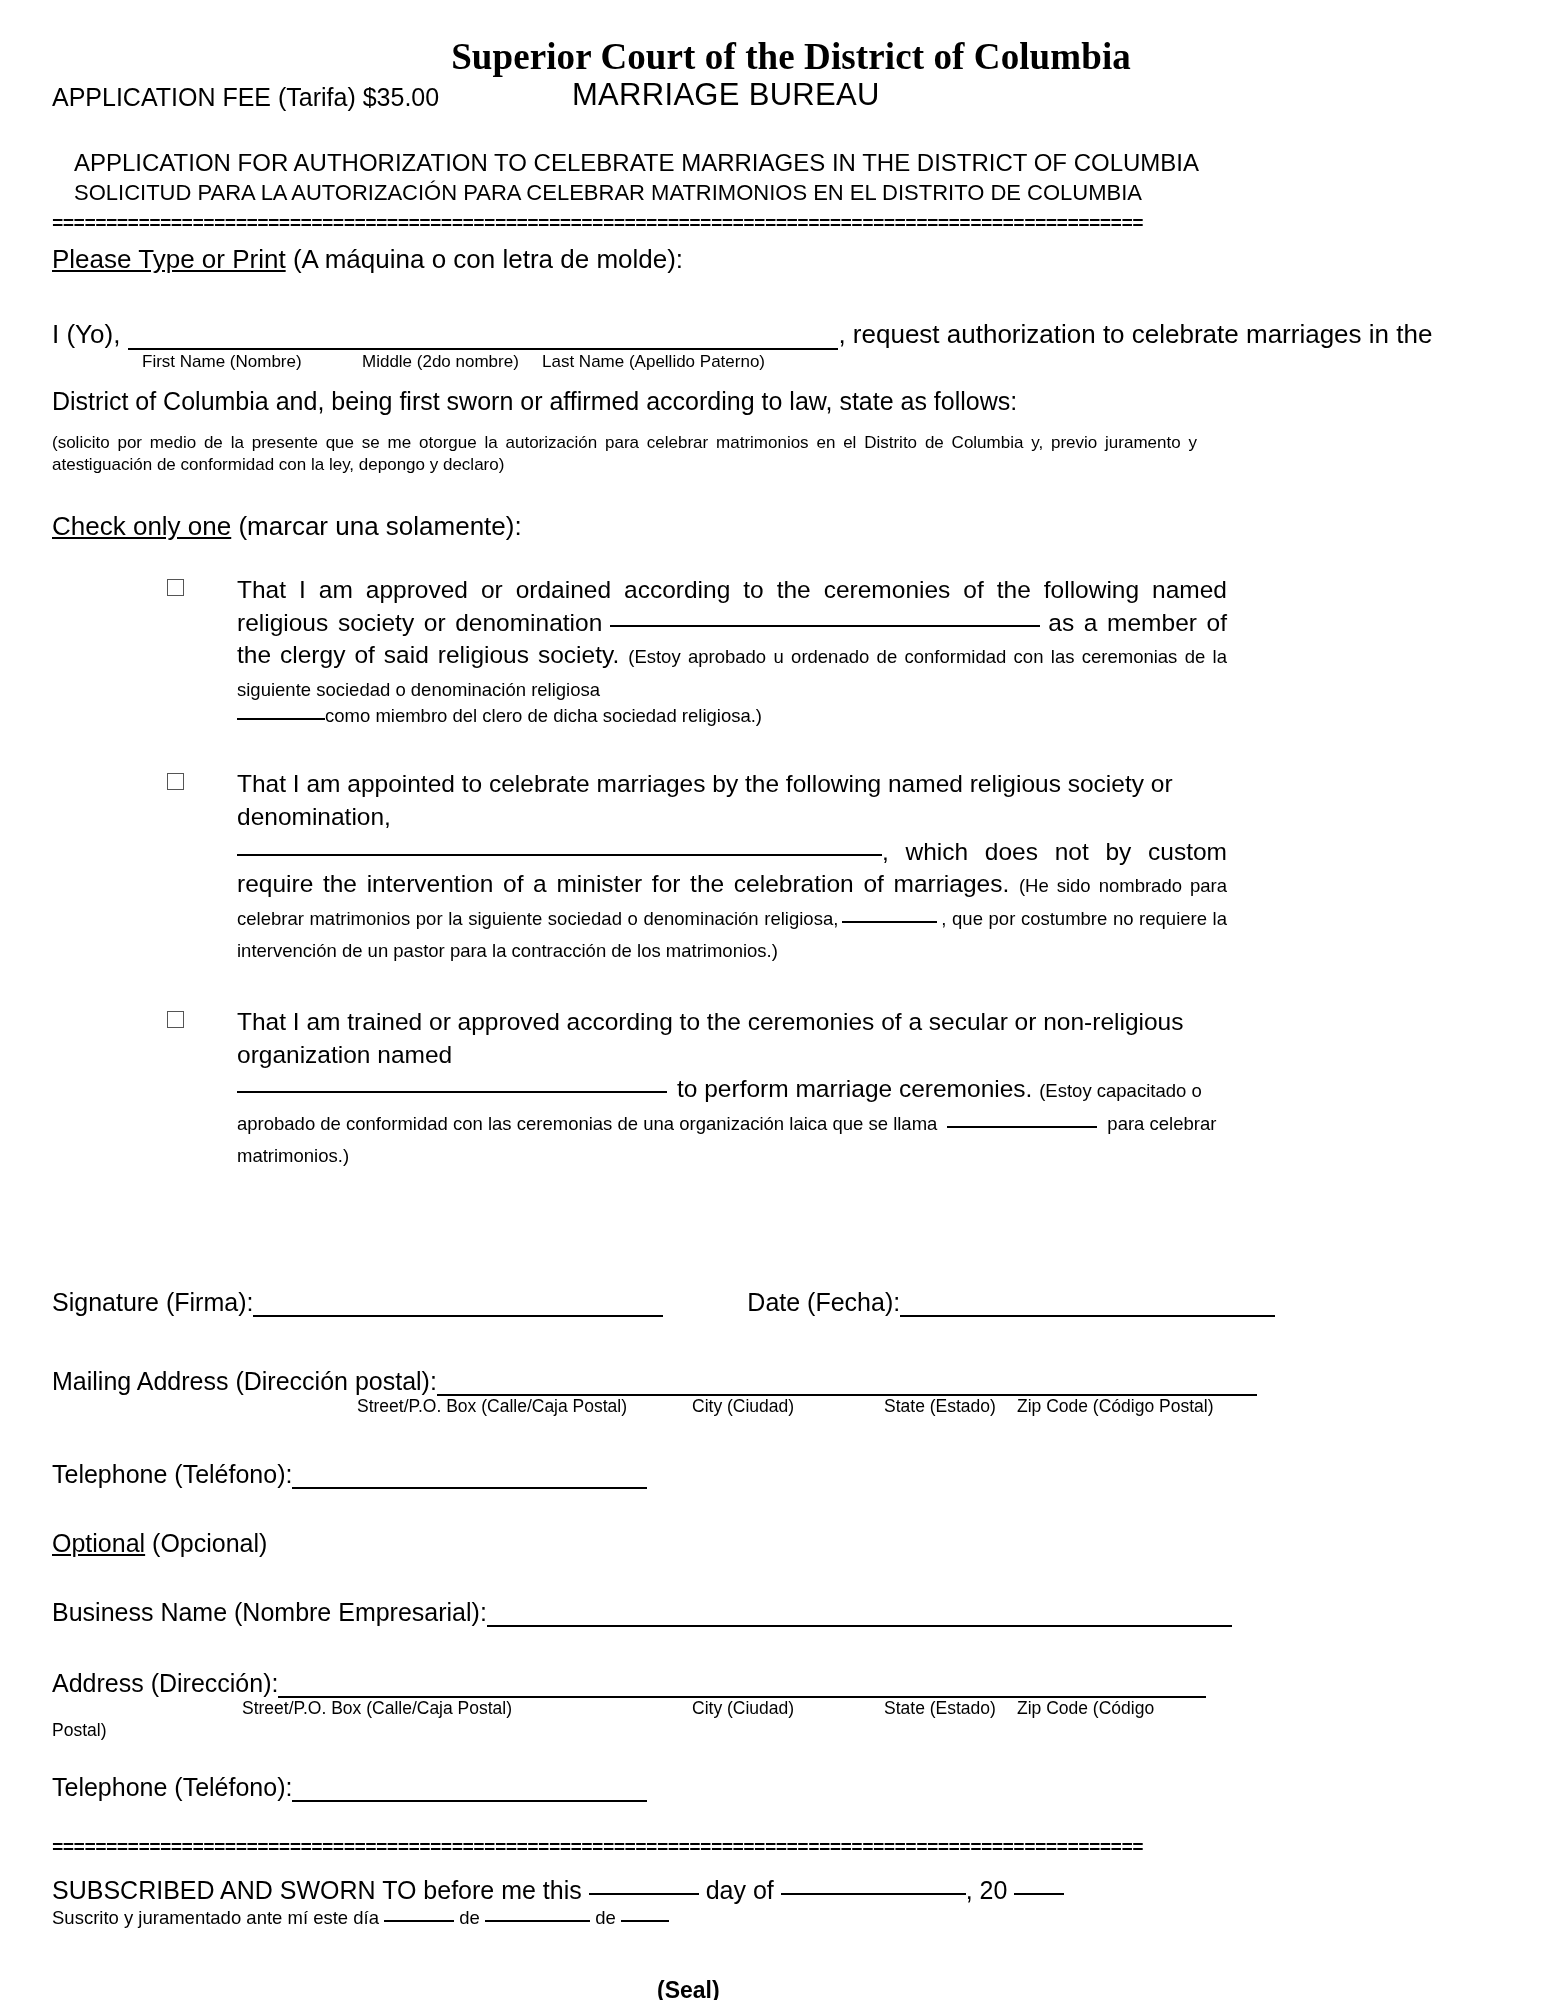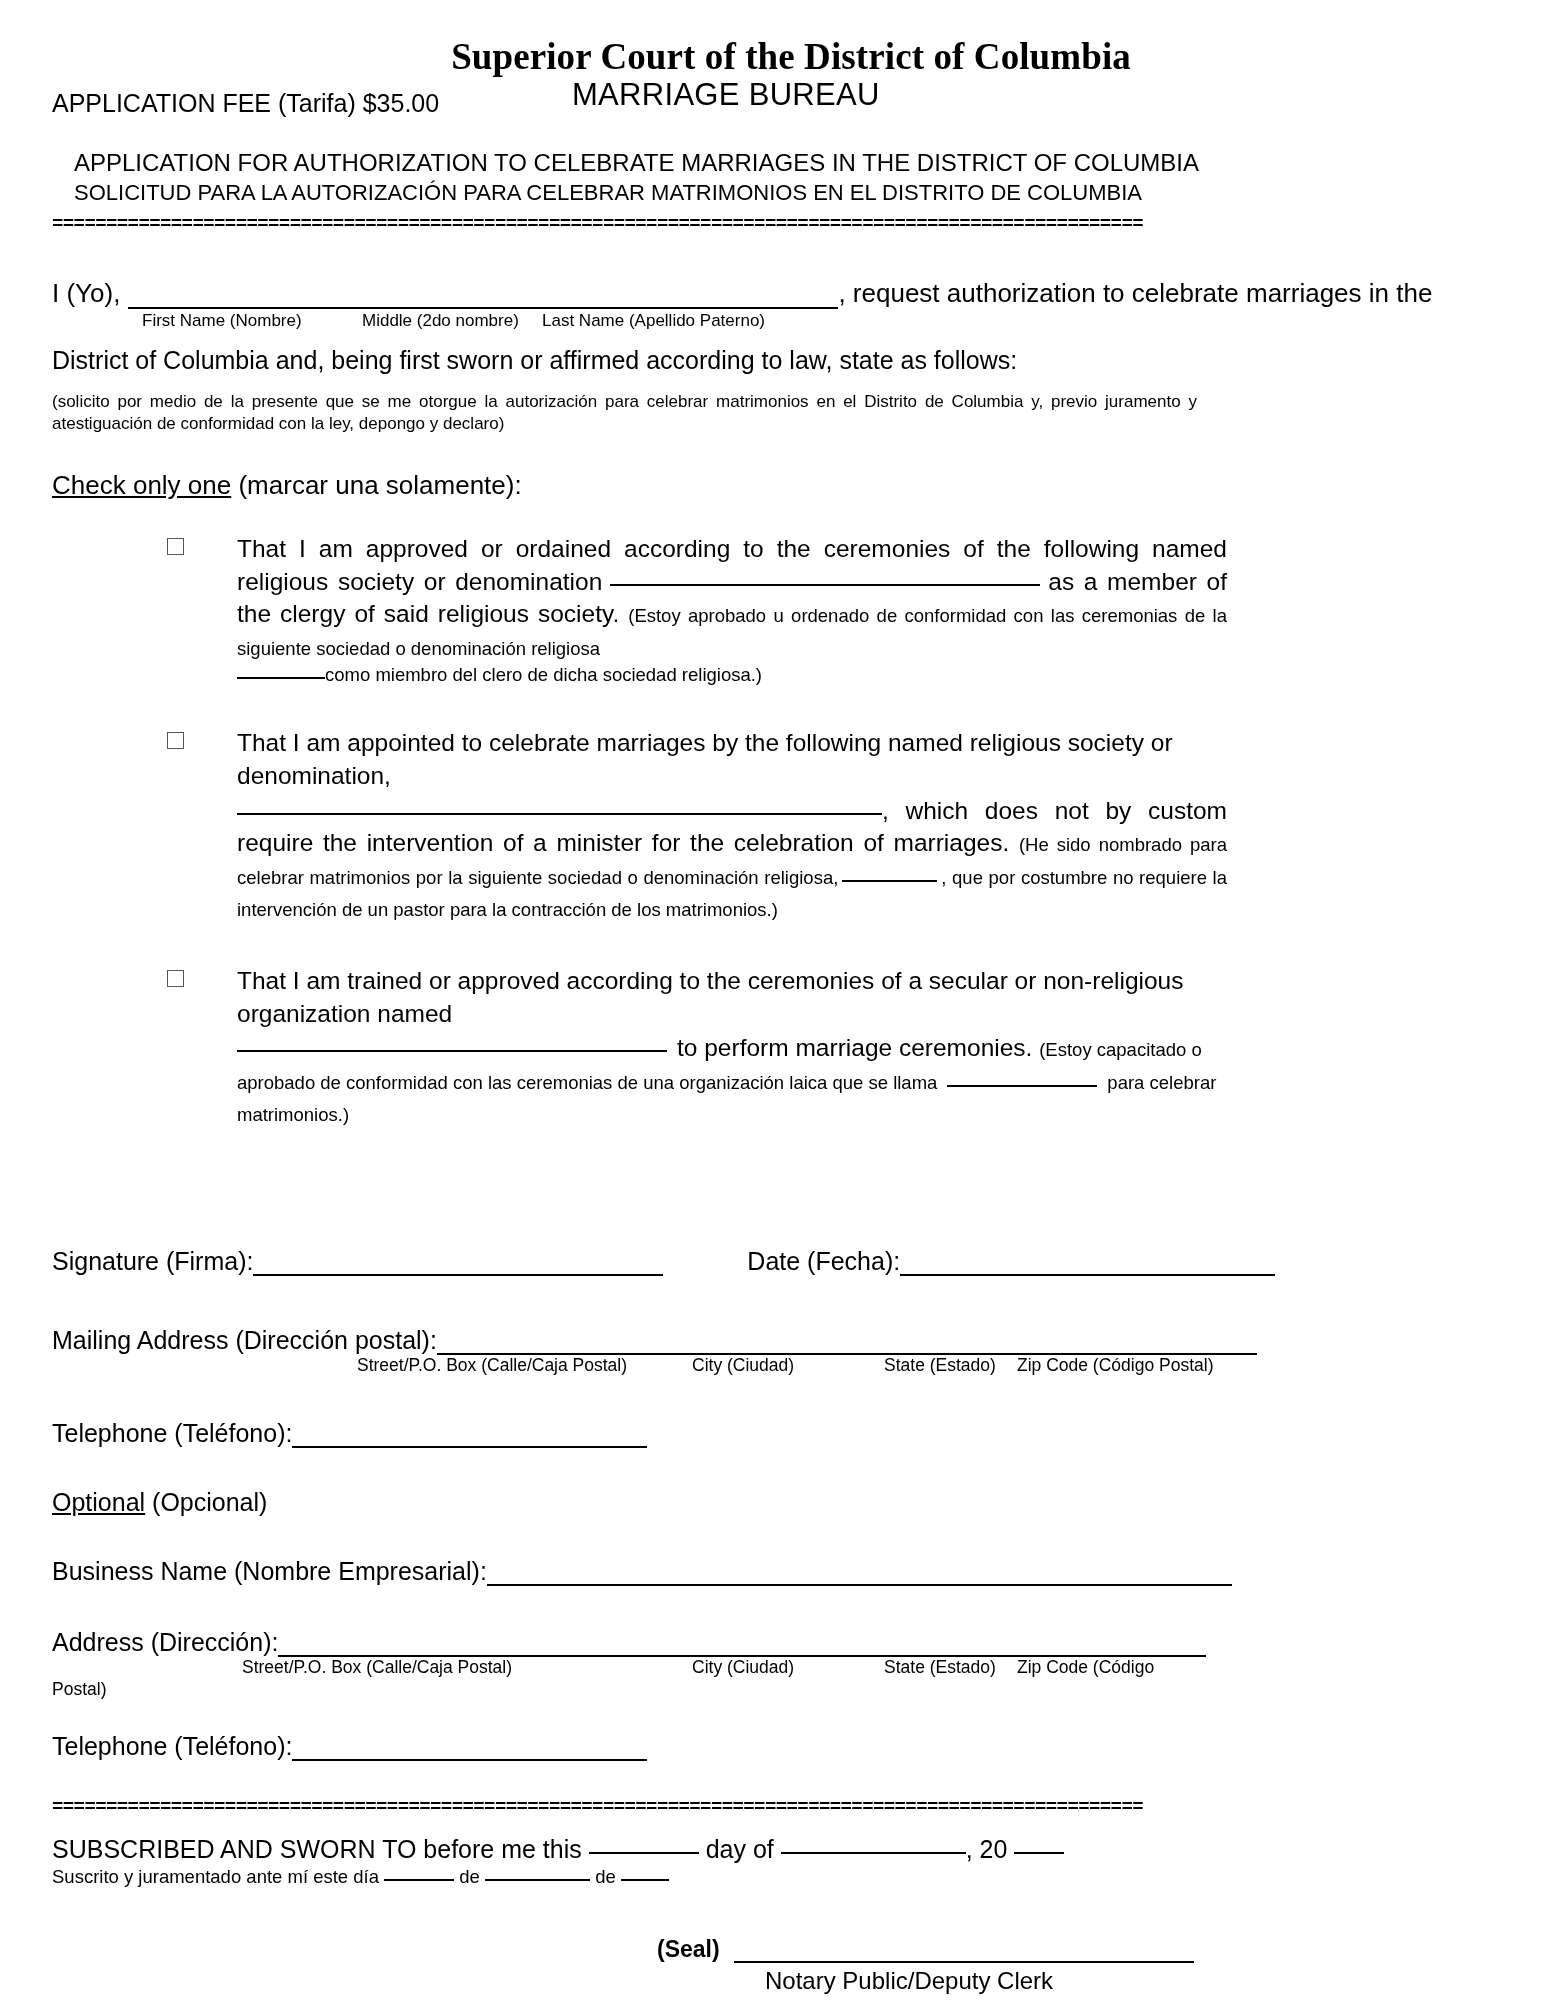--- a/index.html
+++ b/index.html
@@ -37,21 +37,21 @@
     line-height: 1.05;
     padding-left: 40px;
   }
   .fee-row {
     position: relative;
     height: 42px;
   }
   .fee-label {
     position: absolute;
     left: 0;
-    top: 12px;
+    top: 6px;
     font-size: 25px;
     white-space: nowrap;
   }
   .bureau {
     position: absolute;
     left: 520px;
     top: 0px;
     font-size: 31px;
     letter-spacing: .3px;
     white-space: nowrap;
@@ -201,20 +201,23 @@
     </div>
   </div>
 
   <div style="height:22px"></div>
 
   <div class="app-line">APPLICATION FOR AUTHORIZATION TO CELEBRATE MARRIAGES IN THE DISTRICT OF COLUMBIA</div>
   <div class="app-line es">SOLICITUD PARA LA AUTORIZACIÓN PARA CELEBRAR MATRIMONIOS EN EL DISTRITO DE COLUMBIA</div>
 
   <div class="eqrule">=====================================================================================================</div>
 
+  <div class="sec-head">
+    <span class="u">Please Type or Print</span><span> (A máquina o con letra de molde):</span>
+  </div>
 
   <div class="name-row">
     <span>I (Yo),</span><span class="fill" style="width:710px;margin-left:8px"></span><span>, request authorization to celebrate marriages in the</span>
   </div>
   <div class="name-caps">
     <span style="left:90px">First Name (Nombre)</span>
     <span style="left:310px">Middle (2do nombre)</span>
     <span style="left:490px">Last Name (Apellido Paterno)</span>
   </div>
 

